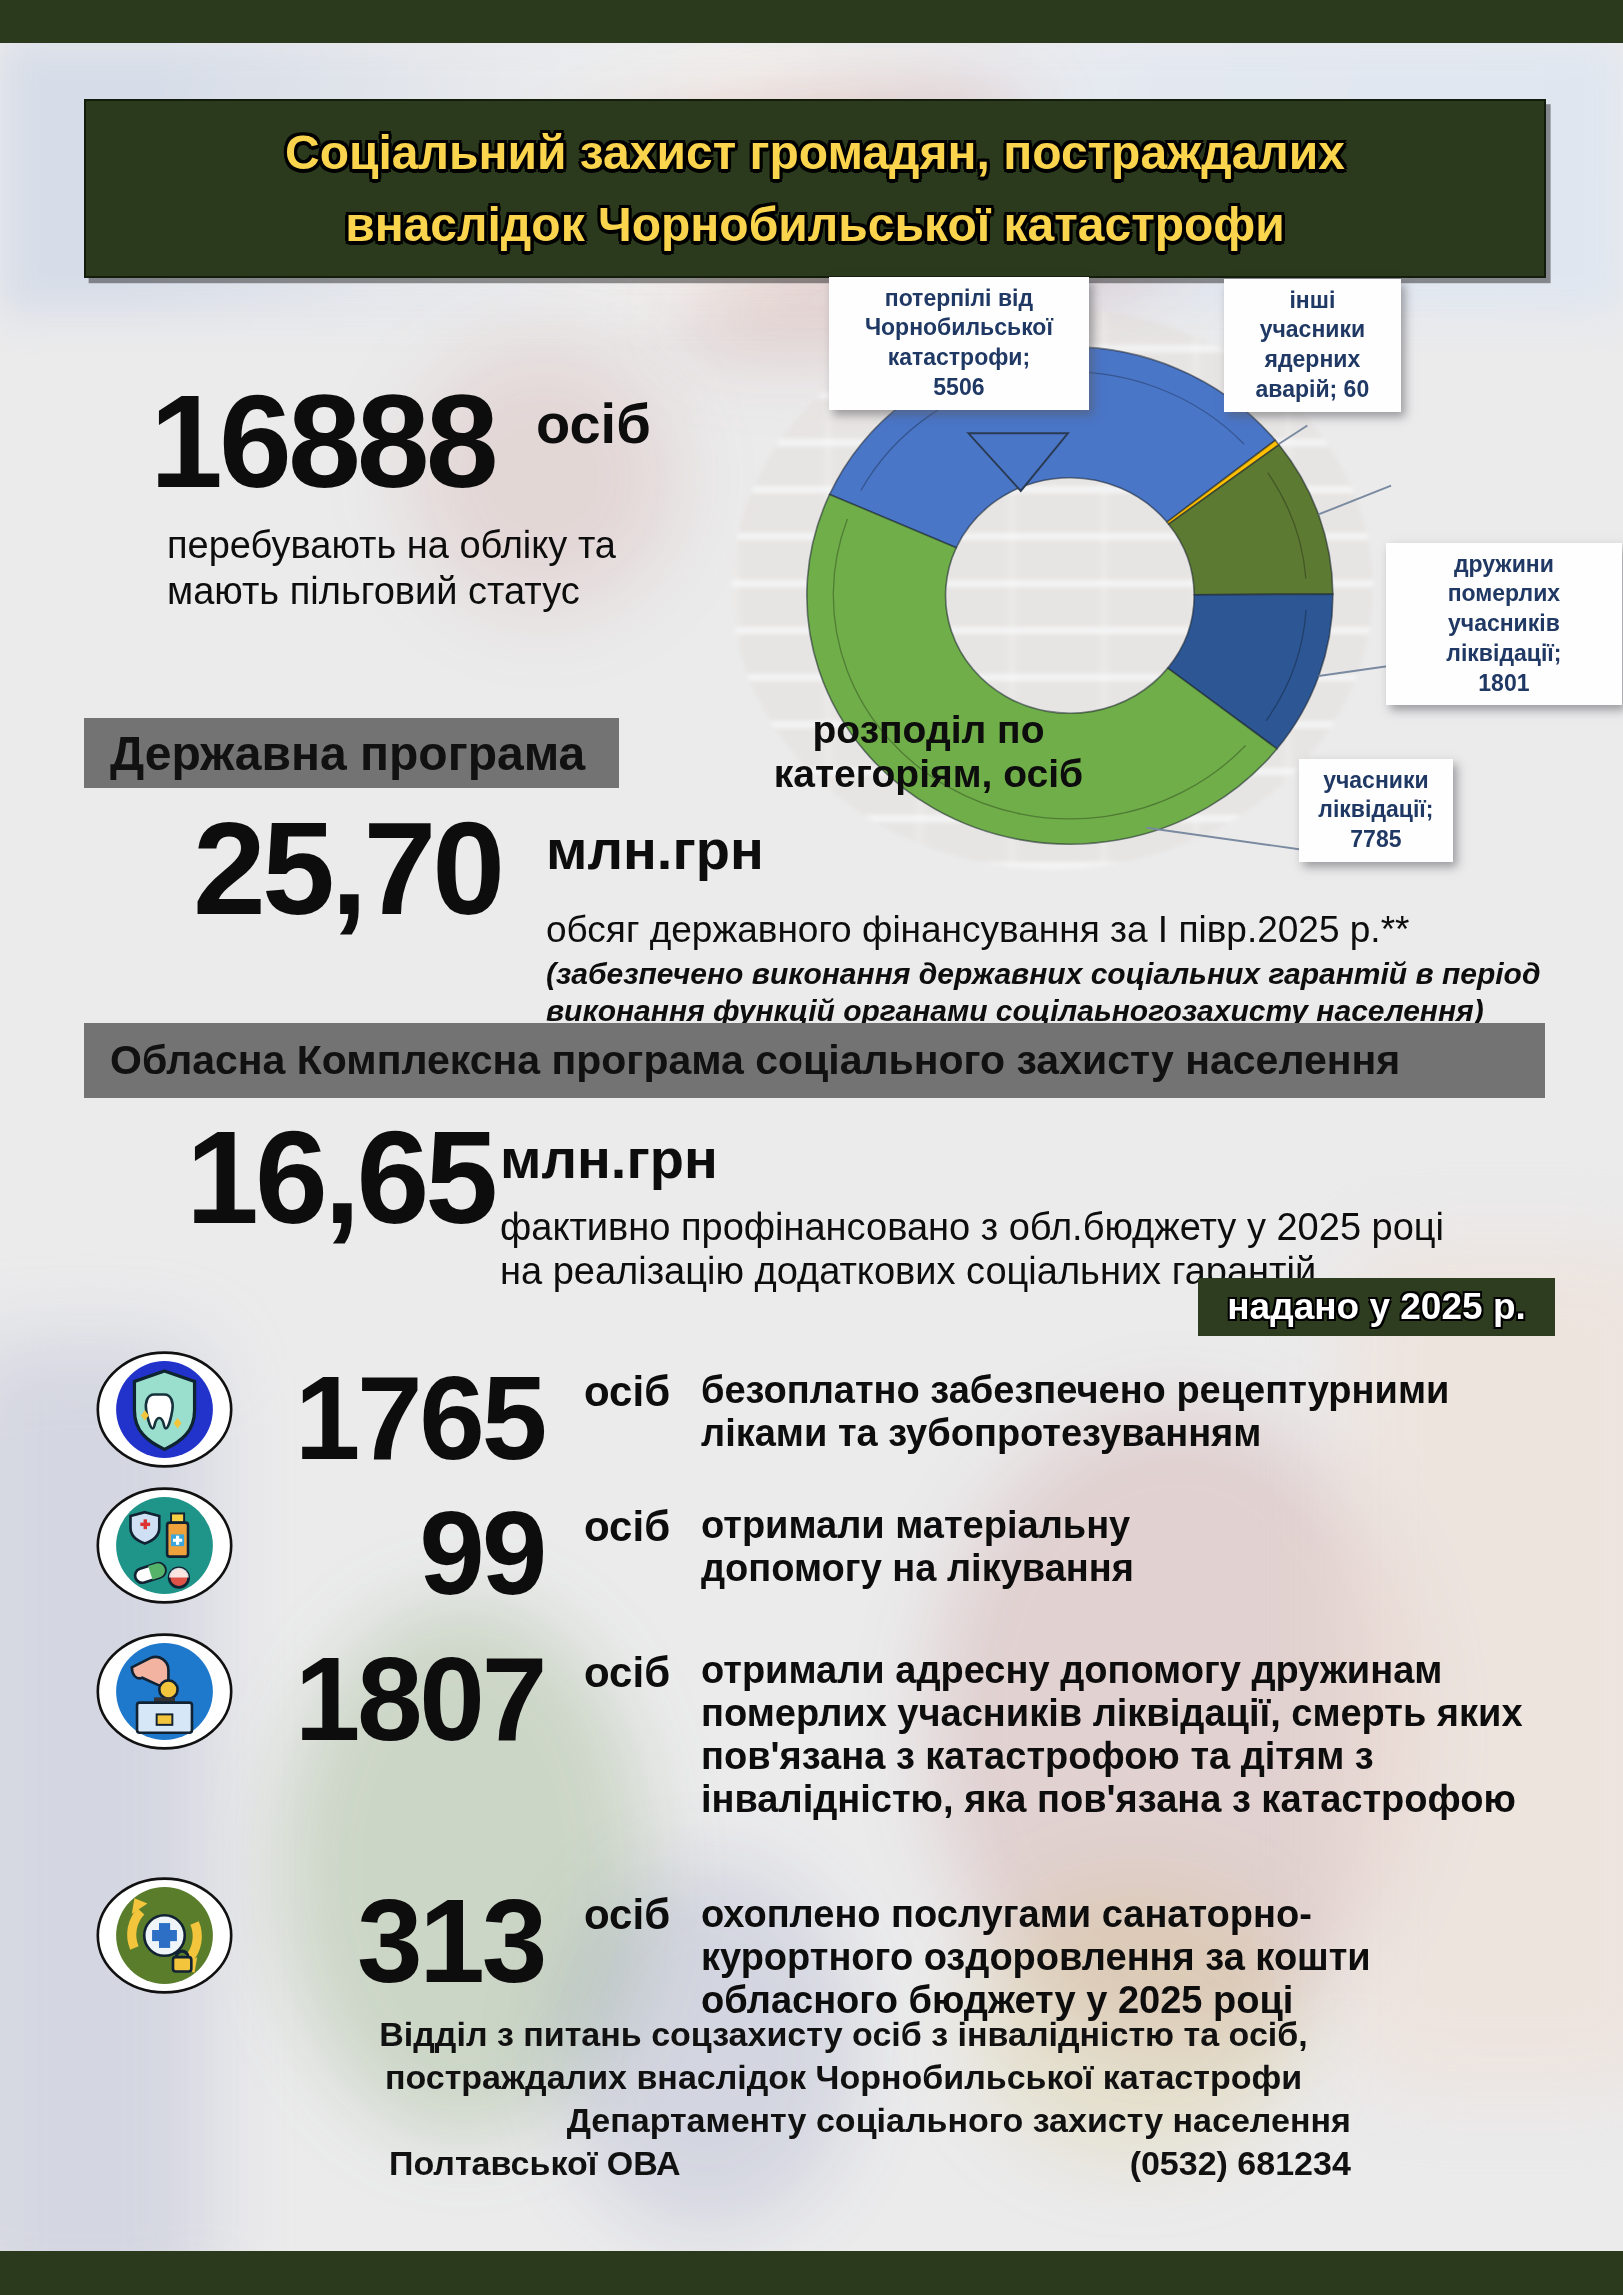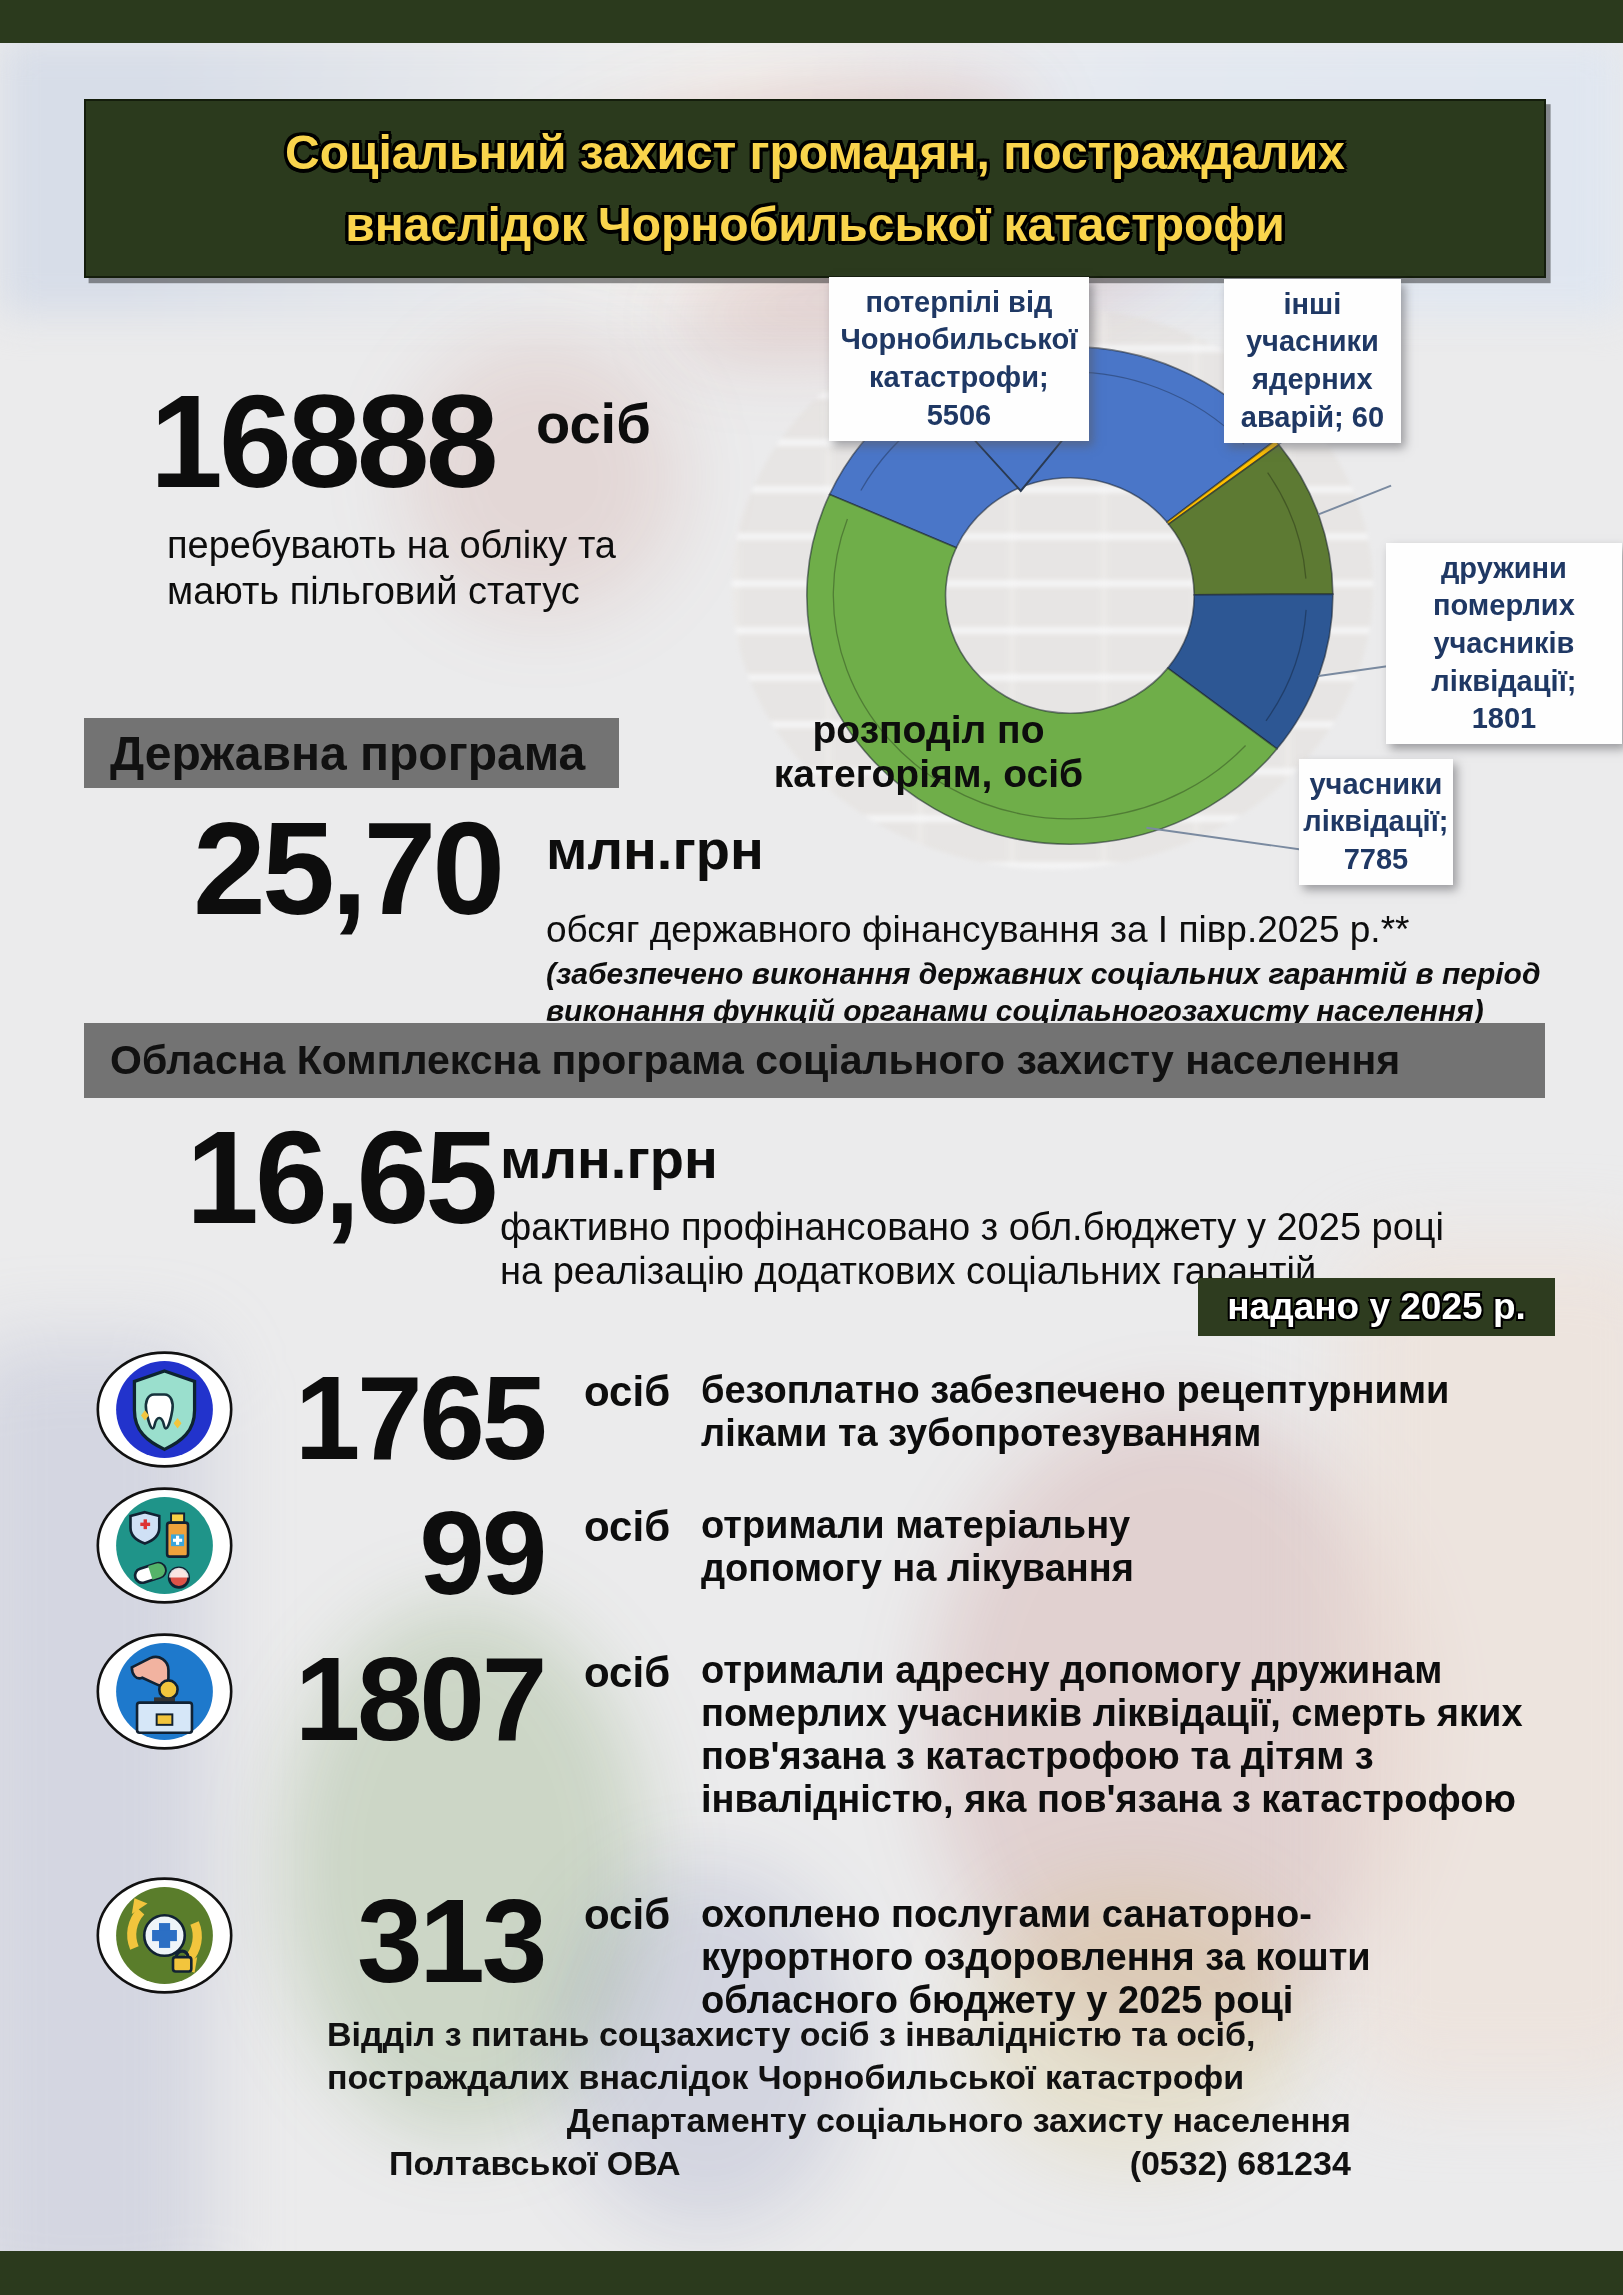--- a/index.html
+++ b/index.html
@@ -30,21 +30,21 @@
      display:flex;flex-direction:column;align-items:center;justify-content:center;gap:17px;}
   .header-box .t{font-size:48px;font-weight:bold;color:#f9d44c;white-space:nowrap;
      text-shadow:-2.6px -2.6px 0 #000,2.6px -2.6px 0 #000,-2.6px 2.6px 0 #000,2.6px 2.6px 0 #000,0 -3.3px 0 #000,0 3.9px 0 #000,-3.3px 0 0 #000,3.3px 0 0 #000;}
   
   .reg-num{position:absolute;left:150px;top:376px;font-size:131px;font-weight:bold;line-height:1;letter-spacing:-3.9px;}
   .reg-unit{position:absolute;left:536px;top:391px;font-size:56px;font-weight:bold;}
   .reg-desc{position:absolute;left:167px;top:522px;font-size:38px;font-weight:normal;line-height:1.22;}
   
   .chart-svg{position:absolute;left:746px;top:275px;width:878px;height:615px;}
   .callout{position:absolute;background:#fefefe;box-shadow:3.9px 4.6px 9.2px rgba(90,90,95,.55);
-     color:#1f3864;font-weight:bold;font-size:29px;line-height:1.3;text-align:center;padding:6.5px 3.9px;}
+     color:#1f3864;font-weight:bold;font-size:23px;line-height:1.3;text-align:center;padding:6.5px 3.9px;}
   .co-1{left:829px;top:277px;width:252px;}
   .co-2{left:1224px;top:279px;width:169px;}
   .co-3{left:1390px;top:442px;width:212px;}
   .co-4{left:1386px;top:543px;width:228px;}
   .co-5{left:1299px;top:759px;width:146px;}
   .center-label{position:absolute;left:752px;top:708px;width:353px;text-align:center;
      font-size:39px;font-weight:bold;line-height:1.12;color:#0d0d0d;}
   
   .band{position:absolute;background:#737373;font-weight:bold;color:#111;display:flex;align-items:center;padding-left:26px;}
   .band1{left:84px;top:718px;width:509px;height:70px;font-size:48px;}
@@ -66,21 +66,21 @@
   .stat-icon{position:absolute;left:95px;width:139px;height:119px;}
   .stat-num{position:absolute;left:229px;width:315px;text-align:right;font-size:118px;font-weight:bold;line-height:1;letter-spacing:-3.3px;}
   .stat-unit{position:absolute;left:584px;font-size:42px;font-weight:bold;}
   .stat-text{position:absolute;left:701px;font-size:38px;font-weight:bold;line-height:43px;white-space:nowrap;}
   .i1{top:1350px}.n1{top:1359px}.u1{top:1368px}.t1{top:1369px}
   .i2{top:1486px}.n2{top:1494px}.u2{top:1503px}.t2{top:1504px}
   .i3{top:1632px}.n3{top:1640px}.u3{top:1649px}.t3{top:1649px}
   .i4{top:1876px}.n4{top:1882px}.u4{top:1891px}.t4{top:1893px}
   
   .footer{position:absolute;left:327px;top:2013px;width:1033px;font-size:34px;font-weight:bold;line-height:43px;color:#111;}
-  .footer .fl{white-space:nowrap;}
+  .footer .fl{text-align:center;white-space:nowrap;}
   .footer .fl3{text-align:right;padding-right:9.2px;}
   .footer .fl4{display:flex;justify-content:space-between;padding-left:62px;padding-right:9.2px;}
 </style>
 </head>
 <body>
 
 <div id="page">
 
   <div class="b-skyline blob"></div>
   <div class="b-red1 blob"></div>

